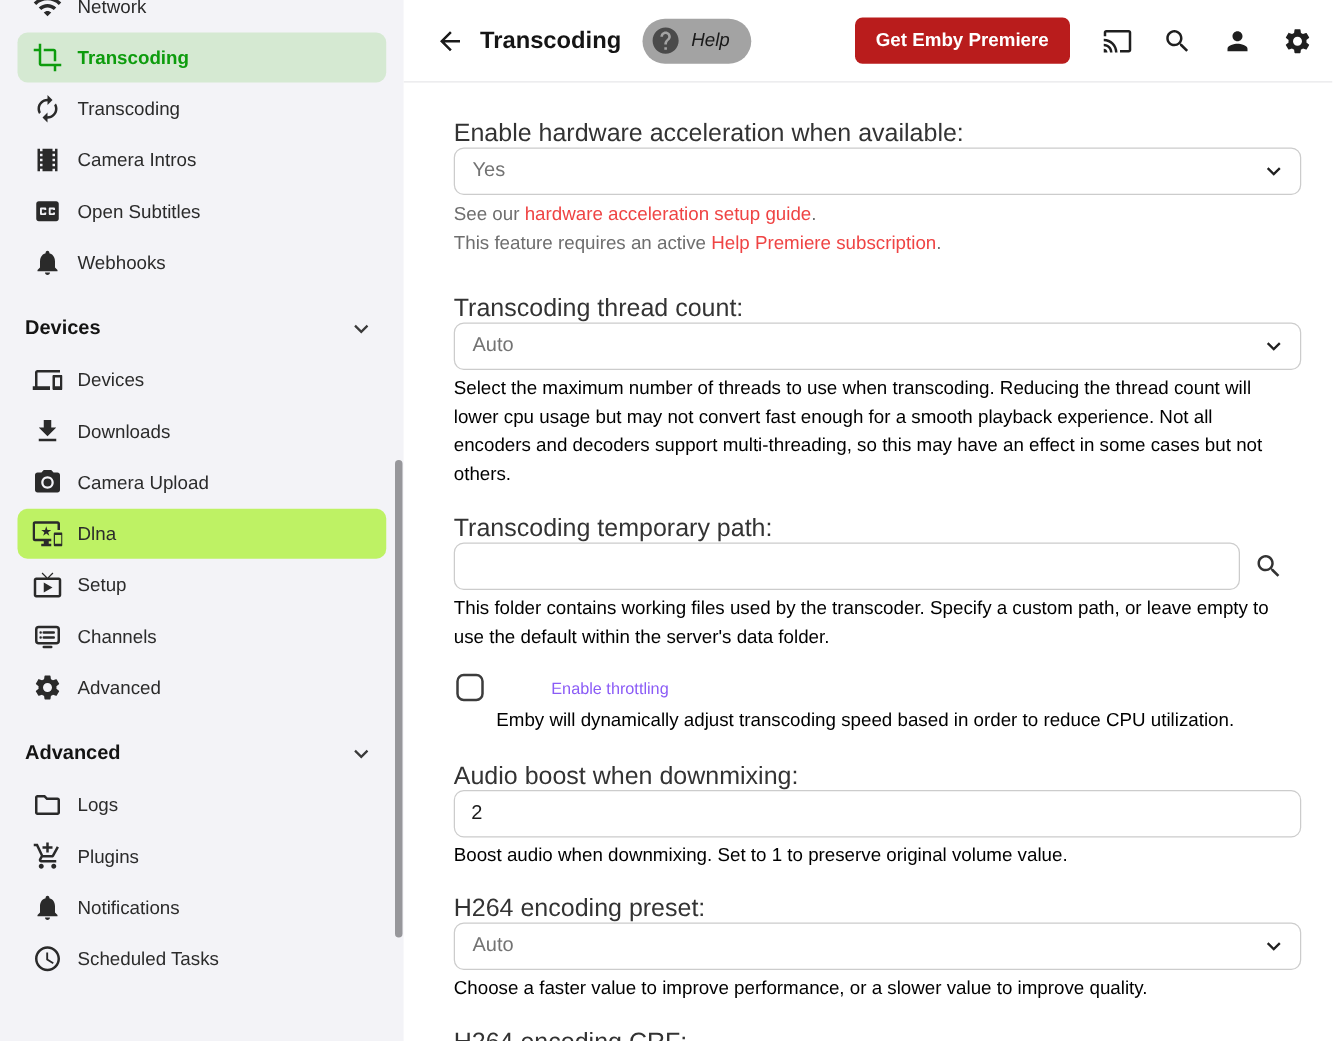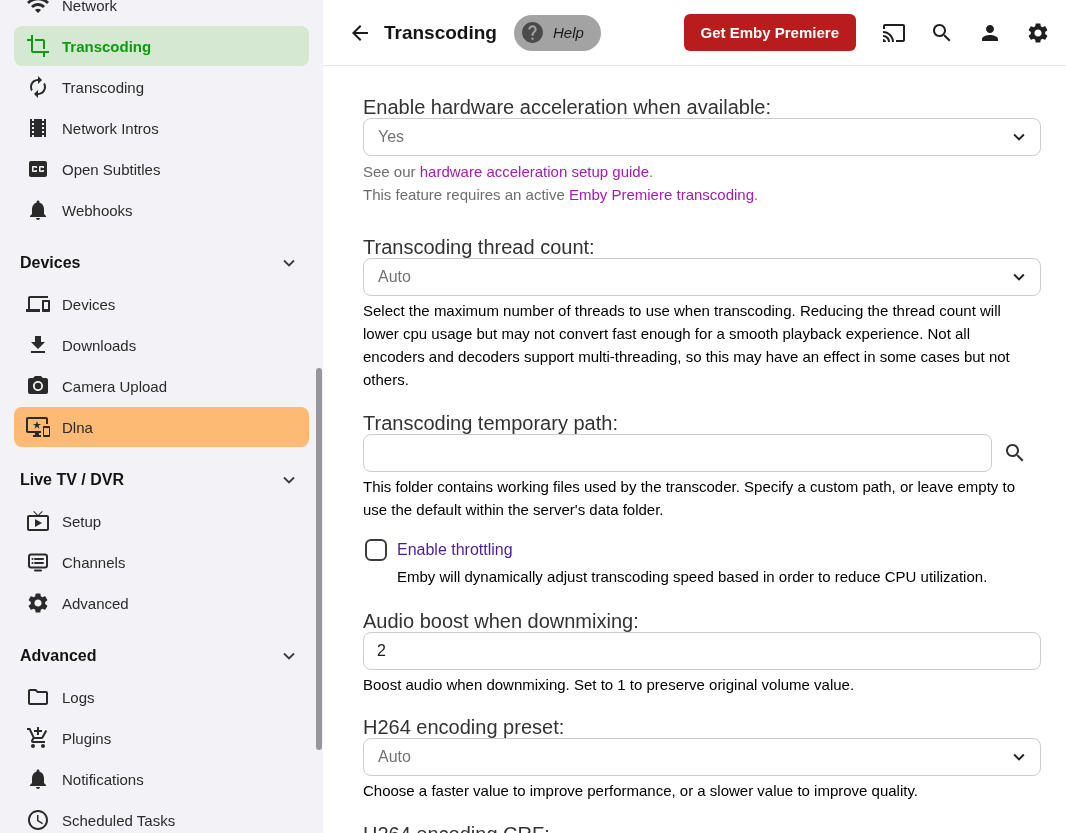--- a/index.html
+++ b/index.html
@@ -11,21 +11,21 @@
   .sidebar { position:absolute; left:0; top:0; width:323px; height:833px;
     background:#f3f3f7; overflow:hidden; }
   .nav { margin-top:-16px; }
   .s-item { height:40px; margin:1px 14px; border-radius:8px; display:flex;
     align-items:center; gap:12px; padding-left:12px; color:#2b2b2b; cursor:pointer; }
   .s-item .s-ico { width:24px; height:24px; color:#2a2a2a; flex:0 0 24px; }
   .s-item .s-lbl { font-size:15px; }
   .s-item.active { background:#d5e9d2; }
   .s-item.active .s-ico { color:#0d9c0d; }
   .s-item.active .s-lbl { color:#0d9c0d; font-weight:bold; }
-  .s-item.hover { background:#fdba74; }
+  .s-item.hover { background:#bef264; }
   .s-head { height:40px; margin:13px 14px 1px; display:flex; align-items:center;
     justify-content:space-between; padding:0 12px 0 6px; cursor:pointer; }
   .s-head .s-head-lbl { font-size:16px; font-weight:bold; color:#141414; }
   .s-head .chev { width:16px; height:16px; color:#3a3a3a; }
   .scroll-thumb { position:absolute; right:1px; top:368px; width:6px; height:382px;
     background:#97979b; border-radius:3px; }
 
   
   .main { position:absolute; left:323px; top:0; width:743px; height:833px; background:#fff; }
   .hdr { height:66px; display:flex; align-items:center; padding:0 14px 0 25px;
@@ -51,28 +51,28 @@
     background:#fff; display:flex; align-items:center; justify-content:space-between;
     padding:0 10px 0 14px; cursor:pointer; }
   .selectbox .sel-val { font-size:16px; color:#737373; }
   .selectbox .sel-chev { width:22px; height:22px; color:#222; }
   .tinput { width:678px; height:38px; border:1px solid #ccc; border-radius:8px;
     padding:0 13px; font-size:16px; color:#1b1b1b;
     font-family:"Liberation Sans",sans-serif; outline:none; }
   .desc { font-size:15px; line-height:23px; color:#000000; margin-top:3px; width:660px; }
   .help-line { font-size:15px; line-height:23px; color:#6e6e6e; }
   .help-lines { margin-top:4px; }
-  a.green-link { color:#a21caf; text-decoration:none; cursor:pointer; }
+  a.green-link { color:#ef4444; text-decoration:none; cursor:pointer; }
   .path-row { display:flex; align-items:center; }
   .path-row .tinput { width:629px; }
   .path-row .search-btn { width:24px; height:24px; margin-left:11px; color:#333; cursor:pointer; }
   .check-row { display:flex; align-items:center; gap:10px; margin-left:2px; }
   .checkbox { width:22px; height:22px; border:2px solid #3c3c3c; border-radius:6px;
     background:#fff; cursor:pointer; flex:0 0 22px; }
-  .check-label { font-size:16px; color:#4c1d95; }
+  .check-label { font-size:13px; color:#8b5cf6;margin-left:44px; }
   .check-desc { margin-left:34px; margin-top:4px; width:640px; }
   .sec2 { margin-top:30px; } .sec3 { margin-top:21px; } .sec4 { margin-top:18px; }
   .sec5 { margin-top:22px; } .sec6 { margin-top:20px; } .sec7 { margin-top:21px; }
 </style>
 </head>
 <body>
 
 <aside class="sidebar">
   <nav class="nav">
 
@@ -102,21 +102,21 @@
       </span>
       <span class="s-lbl">Transcoding</span>
     </div>
 
     <div class="s-item">
       <span class="s-ico">
         <svg viewBox="0 0 24 24" fill="currentColor">
             <path d="M18 3v2h-2V3H8v2H6V3H4v18h2v-2h2v2h8v-2h2v2h2V3h-2zM8 17H6v-2h2v2zm0-4H6v-2h2v2zm0-4H6V7h2v2zm10 8h-2v-2h2v2zm0-4h-2v-2h2v2zm0-4h-2V7h2v2z"></path>
           </svg>
       </span>
-      <span class="s-lbl">Network Intros</span>
+      <span class="s-lbl">Camera Intros</span>
     </div>
 
     <div class="s-item">
       <span class="s-ico">
         <svg viewBox="0 0 24 24" fill="currentColor">
             <path d="M19 4H5c-1.11 0-2 .9-2 2v12c0 1.1.89 2 2 2h14c1.1 0 2-.9 2-2V6c0-1.1-.9-2-2-2zm-8 7H9.5v-.5h-2v3h2V13H11v1c0 .55-.45 1-1 1H7c-.55 0-1-.45-1-1v-4c0-.55.45-1 1-1h3c.55 0 1 .45 1 1v1zm7 0h-1.5v-.5h-2v3h2V13H18v1c0 .55-.45 1-1 1h-3c-.55 0-1-.45-1-1v-4c0-.55.45-1 1-1h3c.55 0 1 .45 1 1v1z"></path>
           </svg>
       </span>
       <span class="s-lbl">Open Subtitles</span>
     </div>
@@ -169,28 +169,20 @@
 
     <div class="s-item hover">
       <span class="s-ico">
         <svg viewBox="0 0 24 24" fill="currentColor">
             <path d="M23 11.01L18 11c-.55 0-1 .45-1 1v9c0 .55.45 1 1 1h5c.55 0 1-.45 1-1v-9c0-.55-.45-.99-1-.99zM23 20h-5v-7h5v7zM20 2H2C.89 2 0 2.89 0 4v12c0 1.1.89 2 2 2h7v2H7v2h8v-2h-2v-2h2v-2H2V4h18v5h2V4c0-1.11-.9-2-2-2zm-8.03 7L11 6l-.97 3H7l2.47 1.76-.94 2.91 2.47-1.8 2.47 1.8-.94-2.91L15 9h-3.03z"></path>
           </svg>
       </span>
       <span class="s-lbl">Dlna</span>
     </div>
 
-    <div class="s-head">
-      <span class="s-head-lbl">Live TV / DVR</span>
-      <span class="chev">
-        <svg viewBox="0 0 16 16" fill="none" stroke="currentColor" stroke-width="1.8">
-            <path d="M3 5.5l5 5 5-5"></path>
-          </svg>
-      </span>
-    </div>
 
     <div class="s-item">
       <span class="s-ico">
         <svg viewBox="0 0 24 24" fill="currentColor">
             <path d="M21 6h-7.59l3.29-3.29L16 2l-4 4-4-4-.71.71L10.59 6H3c-1.1 0-2 .89-2 2v12c0 1.1.9 2 2 2h18c1.1 0 2-.9 2-2V8c0-1.11-.9-2-2-2zm0 14H3V8h18v12zM9 10v8l7-4z"></path>
           </svg>
       </span>
       <span class="s-lbl">Setup</span>
     </div>
 
@@ -313,21 +305,21 @@
       <div class="selectbox">
         <span class="sel-val">Yes</span>
         <span class="sel-chev">
           <svg viewBox="0 0 24 24" fill="currentColor">
               <path d="M7.41 8.59L12 13.17l4.59-4.58L18 10l-6 6-6-6 1.41-1.41z"></path>
             </svg>
         </span>
       </div>
       <div class="help-lines">
         <div class="help-line"><span>See our </span><a class="green-link">hardware acceleration setup guide</a><span>.</span></div>
-        <div class="help-line"><span>This feature requires an active </span><a class="green-link">Emby Premiere transcoding</a><span>.</span></div>
+        <div class="help-line"><span>This feature requires an active </span><a class="green-link">Help Premiere subscription</a><span>.</span></div>
       </div>
     </div>
 
     <div class="sec2">
       <div class="f-label">Transcoding thread count:</div>
       <div class="selectbox">
         <span class="sel-val">Auto</span>
         <span class="sel-chev">
           <svg viewBox="0 0 24 24" fill="currentColor">
               <path d="M7.41 8.59L12 13.17l4.59-4.58L18 10l-6 6-6-6 1.41-1.41z"></path>

